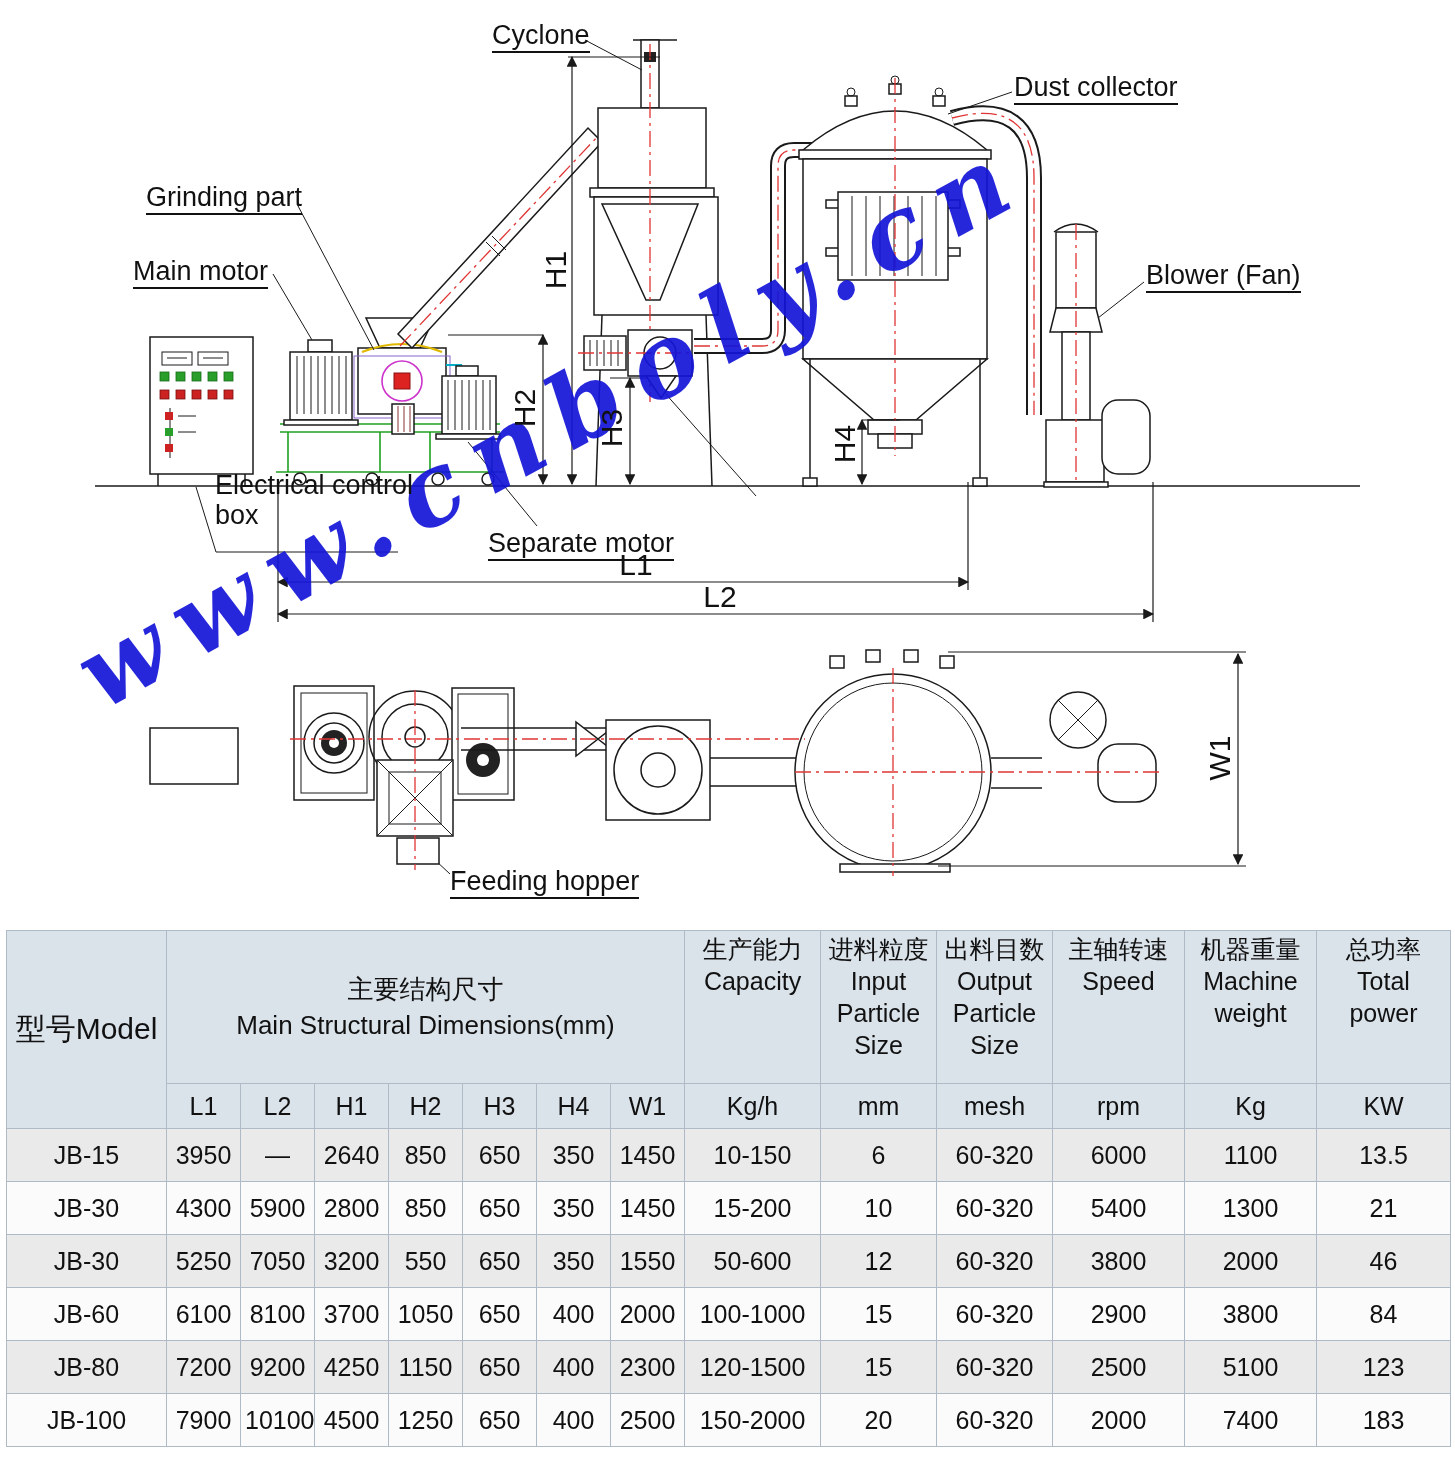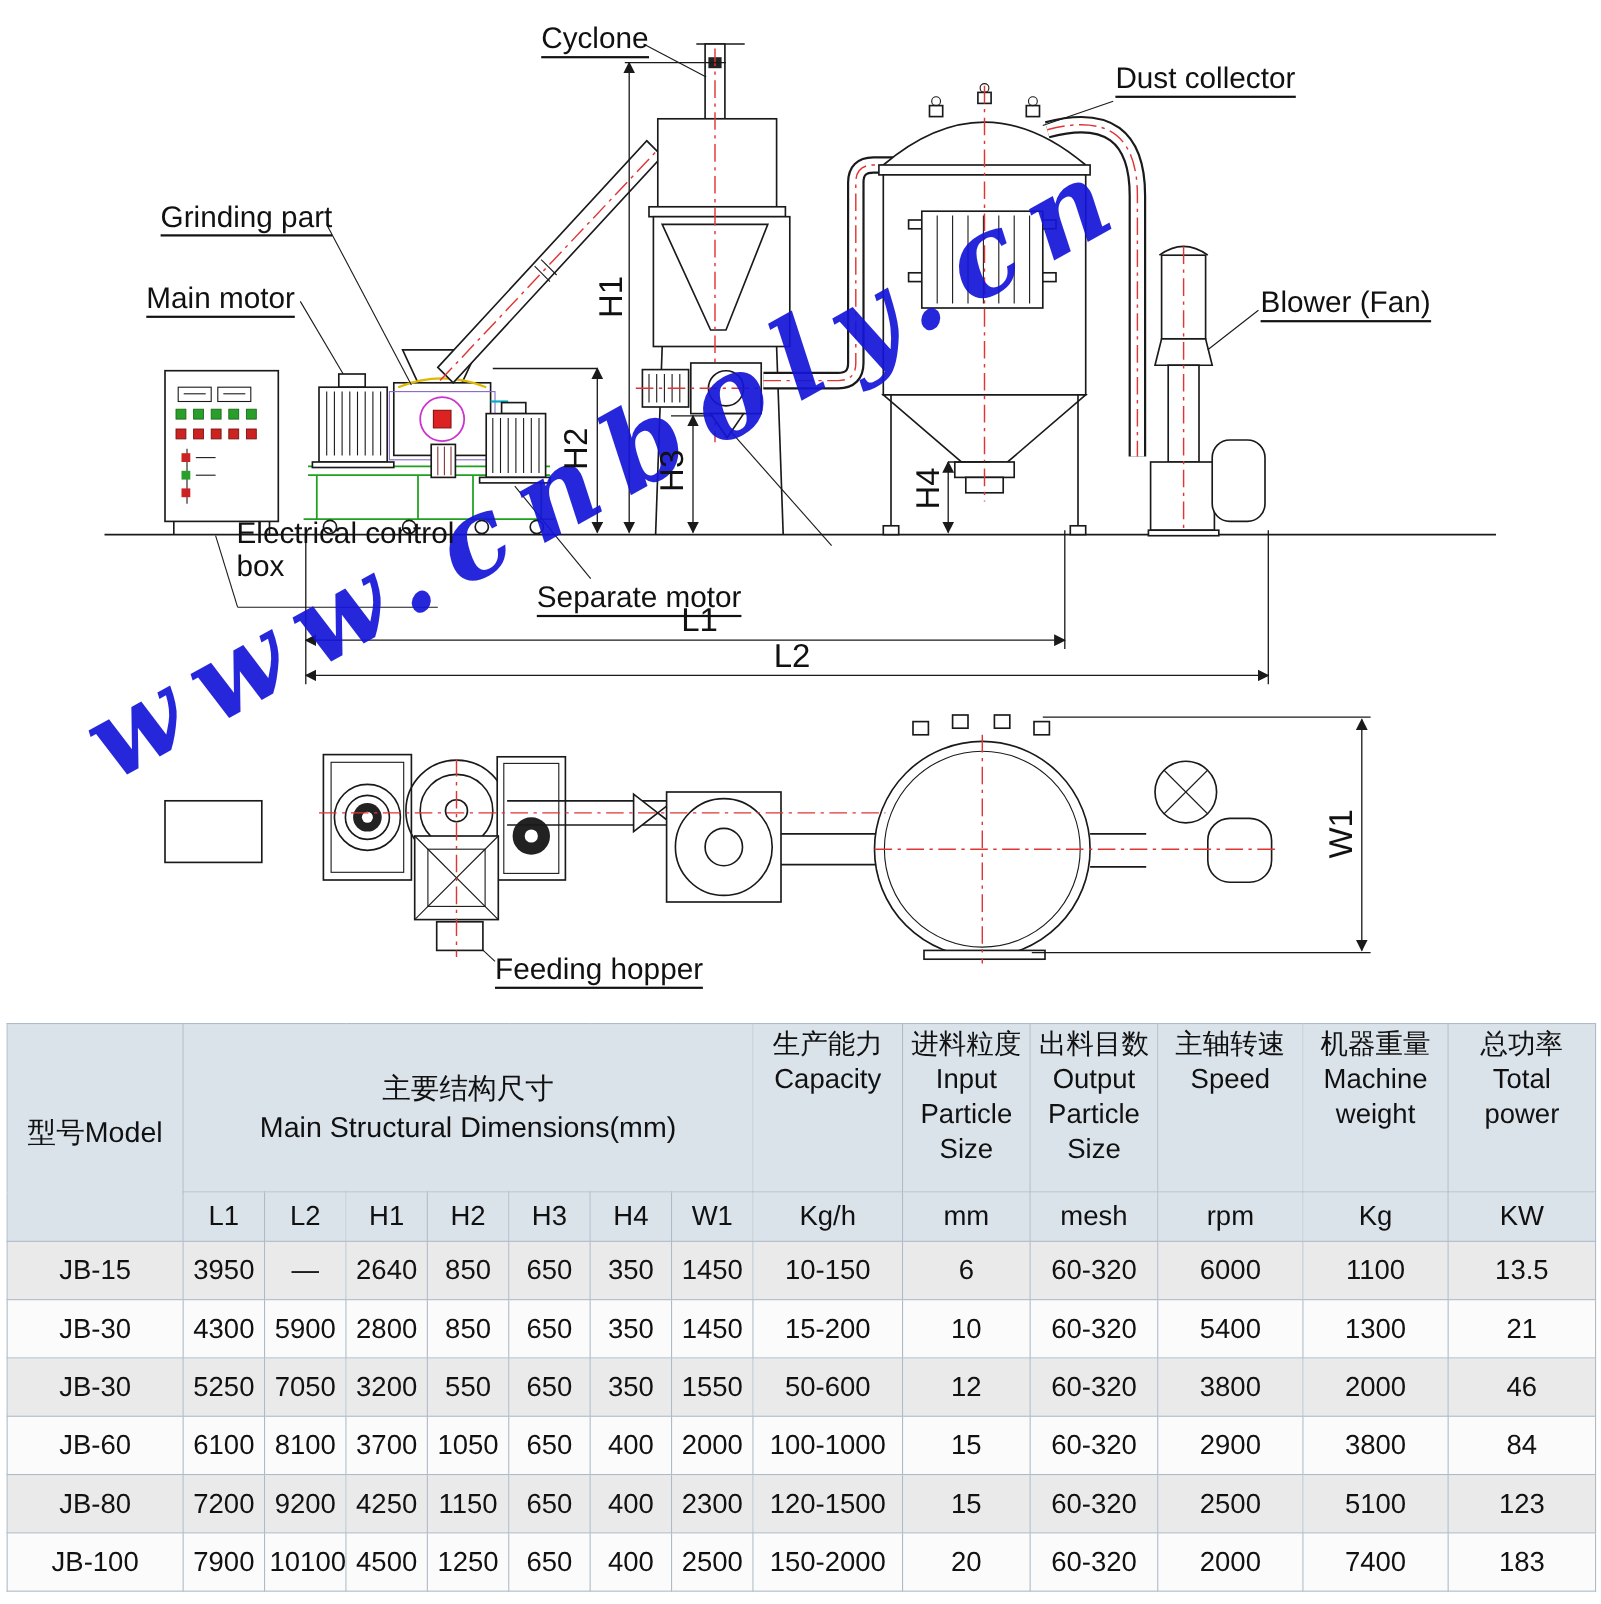--- a/index.html
+++ b/index.html
@@ -34,21 +34,21 @@
     white-space:nowrap; pointer-events:none;
   }
 
   
   table.spec { margin:12px 6px 0 6px; border-collapse:collapse; table-layout:fixed;
                width:1444px; font-size:25px; }
   .spec th, .spec td { border:1px solid #aebbc7; text-align:center; padding:2px 4px;
                        font-weight:normal; overflow:hidden; }
   .spec thead th { background:#dae2ea; }
   .hrow1 th { height:153px; }
-  .model-h { vertical-align:middle; font-size:26px; }
+  .model-h { vertical-align:middle; font-size:30px; }
   .group-h { vertical-align:middle; text-align:left; padding-left:34px; font-size:26px; line-height:1.4;margin-top:43px; }
   .top-h  { vertical-align:top; text-align:left; padding:10px 4px 0 10px; font-size:25px; line-height:1.28; }
   .hrow2 th { height:45px; }
   .spec tbody td { height:53px; }
   .spec tbody tr:nth-child(odd)  { background:#eaeaea; }
   .spec tbody tr:nth-child(even) { background:#fbfbfb; }
 </style>
 </head>
 <body>
 
@@ -318,21 +318,21 @@
 
       <line class="dml" x1="948" y1="652" x2="1246" y2="652"></line>
       <line class="dml" x1="938" y1="866" x2="1246" y2="866"></line>
       <line class="dml" x1="1238" y1="654" x2="1238" y2="864" marker-start="url(#arr)" marker-end="url(#arr)"></line>
     </g>
   </svg>
 
   <div class="watermark">www.cnboly.cn</div>
 
   <div class="lbl" style="left:492px;top:20px"><span class="ul">Cyclone</span></div>
-  <div class="lbl" style="left:1014px;top:56px"><span class="ul">Dust collector</span></div>
+  <div class="lbl" style="left:1014px;top:72px"><span class="ul">Dust collector</span></div>
   <div class="lbl" style="left:146px;top:182px"><span class="ul">Grinding part</span></div>
   <div class="lbl" style="left:133px;top:256px"><span class="ul">Main motor</span></div>
   <div class="lbl" style="left:1146px;top:260px"><span class="ul">Blower (Fan)</span></div>
   <div class="lbl" style="left:215px;top:470px">
     <span>Electrical control</span><br>
     <span>box</span>
   </div>
   <div class="lbl" style="left:488px;top:528px"><span class="ul">Separate motor</span></div>
   <div class="lbl" style="left:450px;top:866px"><span class="ul">Feeding hopper</span></div>
 

